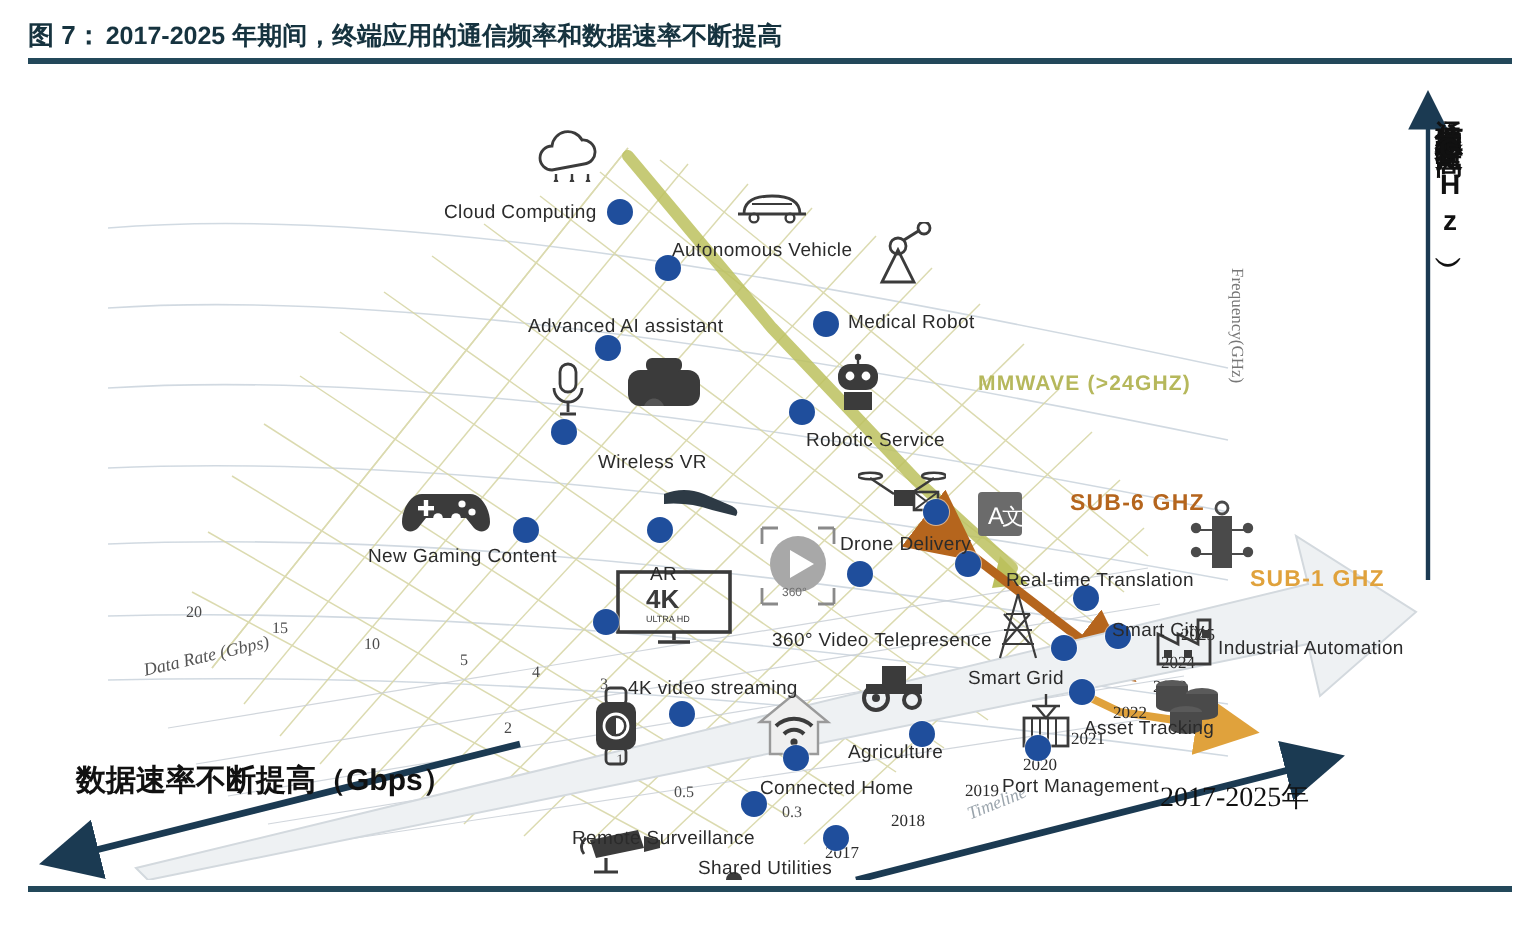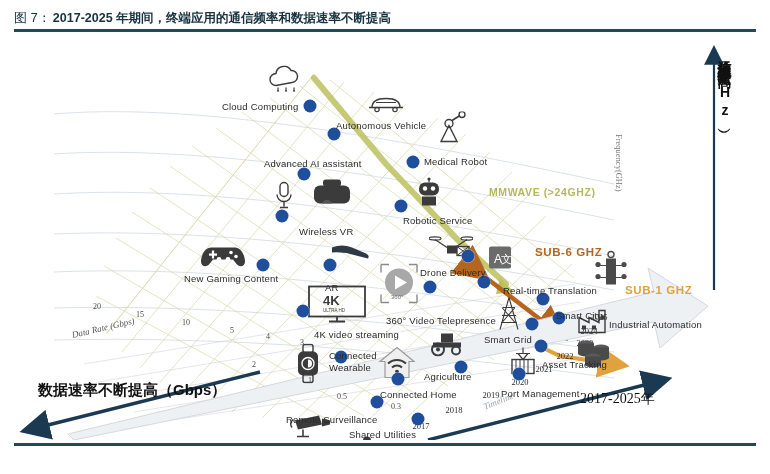--- a/index.html
+++ b/index.html
@@ -11,21 +11,21 @@
     position:relative;
   }
   .page{position:absolute;inset:0;}
 
   
   .title-row{
     position:absolute;left:14px;top:8px;right:14px;height:20px;
     display:flex;align-items:center;
   }
   .title-tag{
-    font-size:13px;font-weight:normal;color:#16333f;
+    font-size:13px;font-weight:bold;color:#16333f;
     letter-spacing:0px;white-space:nowrap;
   }
   .title-main{
     font-size:12.5px;font-weight:bold;color:#16333f;
     white-space:nowrap;margin-left:2px;
   }
   .rule-top{
     position:absolute;left:14px;right:14px;top:29px;height:3px;
     background:#23485a;
   }
@@ -505,26 +505,25 @@
     <div class="nlabel" style="left:410px;top:122px;">Medical Robot</div>
     <div class="nlabel" style="left:250px;top:124px;">Advanced AI assistant</div>
     <div class="nlabel" style="left:389px;top:181px;">Robotic Service</div>
     <div class="nlabel" style="left:285px;top:192px;">Wireless VR</div>
     <div class="nlabel" style="left:406px;top:233px;">Drone Delivery</div>
     <div class="nlabel" style="left:311px;top:248px;">AR</div>
     <div class="nlabel" style="left:170px;top:239px;">New Gaming Content</div>
     <div class="nlabel" style="left:489px;top:241px;margin-top:10px;">Real-time Translation</div>
     <div class="nlabel" style="left:372px;top:281px;">360° Video Telepresence</div>
     <div class="nlabel" style="left:542px;top:276px;text-align:center;">Smart City</div>
-    <div class="nlabel" style="left:300px;top:295px;text-align:center;">4K video streaming</div>
+    <div class="nlabel" style="left:300px;top:305px;text-align:center;">4K video streaming</div>
     <div class="nlabel" style="left:582px;top:285px;margin-left:13px;">Industrial Automation</div>
     <div class="nlabel" style="left:470px;top:300px;">Smart Grid</div>
     <div class="nlabel" style="left:528px;top:325px;">Asset Tracking</div>
     <div class="nlabel" style="left:410px;top:337px;">Agriculture</div>
-    <div class="nlabel" style="left:315px;top:316px;width:62px;white-space:normal;line-height:12px;">Connected Wearable</div>
     <div class="nlabel" style="left:487px;top:354px;">Port Management</div>
     <div class="nlabel" style="left:366px;top:355px;">Connected Home</div>
     <div class="nlabel" style="left:272px;top:380px;">Remote Surveillance</div>
     <div class="nlabel" style="left:335px;top:395px;">Shared Utilities</div>
 
   </div>
 
   <div class="cn-bottom">数据速率不断提高（Gbps）</div>
   <div class="cn-year">2017-2025年</div>
   <div class="cn-right">通信频率不断提高（GHz）</div>

